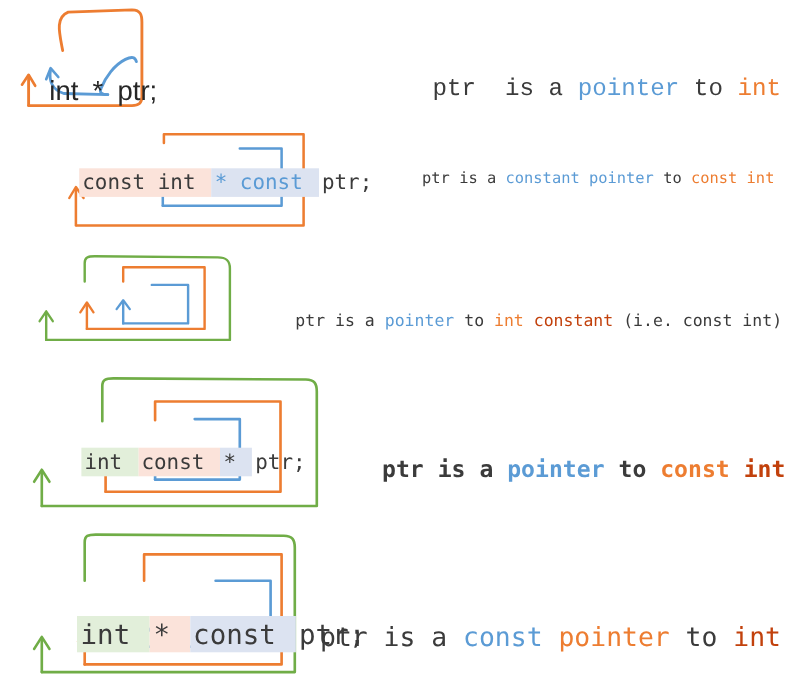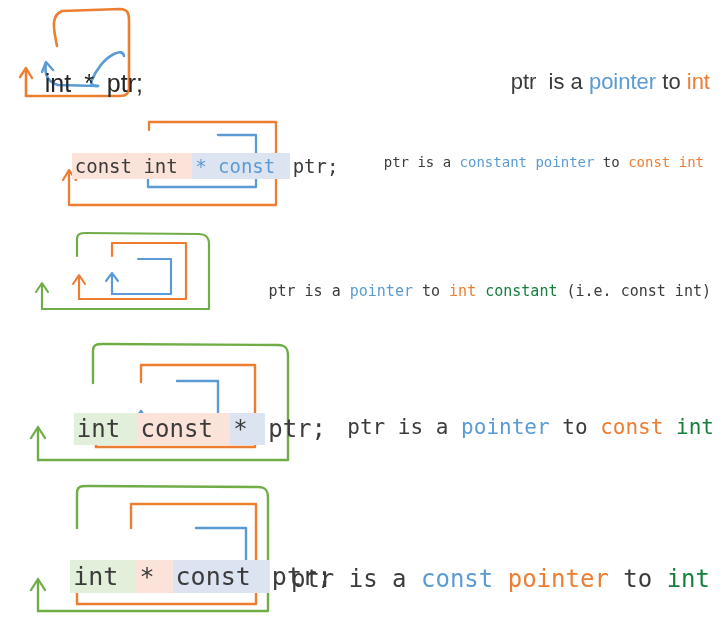--- a/index.html
+++ b/index.html
@@ -13,43 +13,43 @@
   .stage{position:relative;width:727px;height:627px;}
 
   
   .decl{position:absolute;white-space:pre;color:#3b3b3b;}
   .decl .tok{display:inline-block;padding:2px 3px;}
   .hl-green{background:#e2efda;}
   .hl-peach{background:#fbe3da;}
   .hl-blue {background:#dce3f1;}
   .c-blue{color:#5b9bd5;}
   .c-orange{color:#ed7d31;}
-  .c-green{color:#15803d;}
+  .c-green{color:#c2410c;}
   .c-dark{color:#3b3b3b;}
 
   .mono{font-family:"DejaVu Sans Mono","Liberation Mono",monospace;}
   .prop{font-family:"Liberation Sans",sans-serif;}
 
   
   #decl-1{left:14px;top:38px;font-size:25px;color:#262626;}
   
   #decl-2{left:26px;top:131px;font-size:19px;}
   
   #decl-3{left:8px;top:259px;font-size:16px;}
   
-  #decl-4{left:16px;top:385px;font-size:24px;}
+  #decl-4{left:28px;top:385px;font-size:19px;}
   
   #decl-5{left:10px;top:531px;font-size:25px;}
 
   
   .expl{position:absolute;white-space:pre;color:#262626;text-align:right;}
-  #expl-1{right:17px;top:43px;font-size:22px;font-family:Liberation Sans, sans-serif;}
+  #expl-1{right:17px;top:43px;font-size:22px;font-family:Liberation Mono, monospace;}
   #expl-2{right:23px;top:138px;font-size:14px;font-family:"DejaVu Sans Mono","Liberation Mono",monospace;}
   #expl-3{right:16px;top:264px;font-size:15px;font-family:"DejaVu Sans Mono","Liberation Mono",monospace;}
-  #expl-4{right:13px;top:391px;font-size:21px;font-family:"DejaVu Sans Mono","Liberation Mono",monospace;}
+  #expl-4{right:13px;top:391px;font-size:21px;font-family:"DejaVu Sans Mono","Liberation Mono",monospace;font-weight:bold;}
   #expl-5{right:17px;top:537px;font-size:24px;font-family:"DejaVu Sans Mono","Liberation Mono",monospace;}
 
   svg.arrows{position:absolute;left:0;top:0;width:727px;height:627px;pointer-events:none;}
   svg.arrows path,svg.arrows polyline{fill:none;stroke-linecap:round;stroke-linejoin:round;}
 </style>
 </head>
 <body>
 
 <div class="stage">
 

